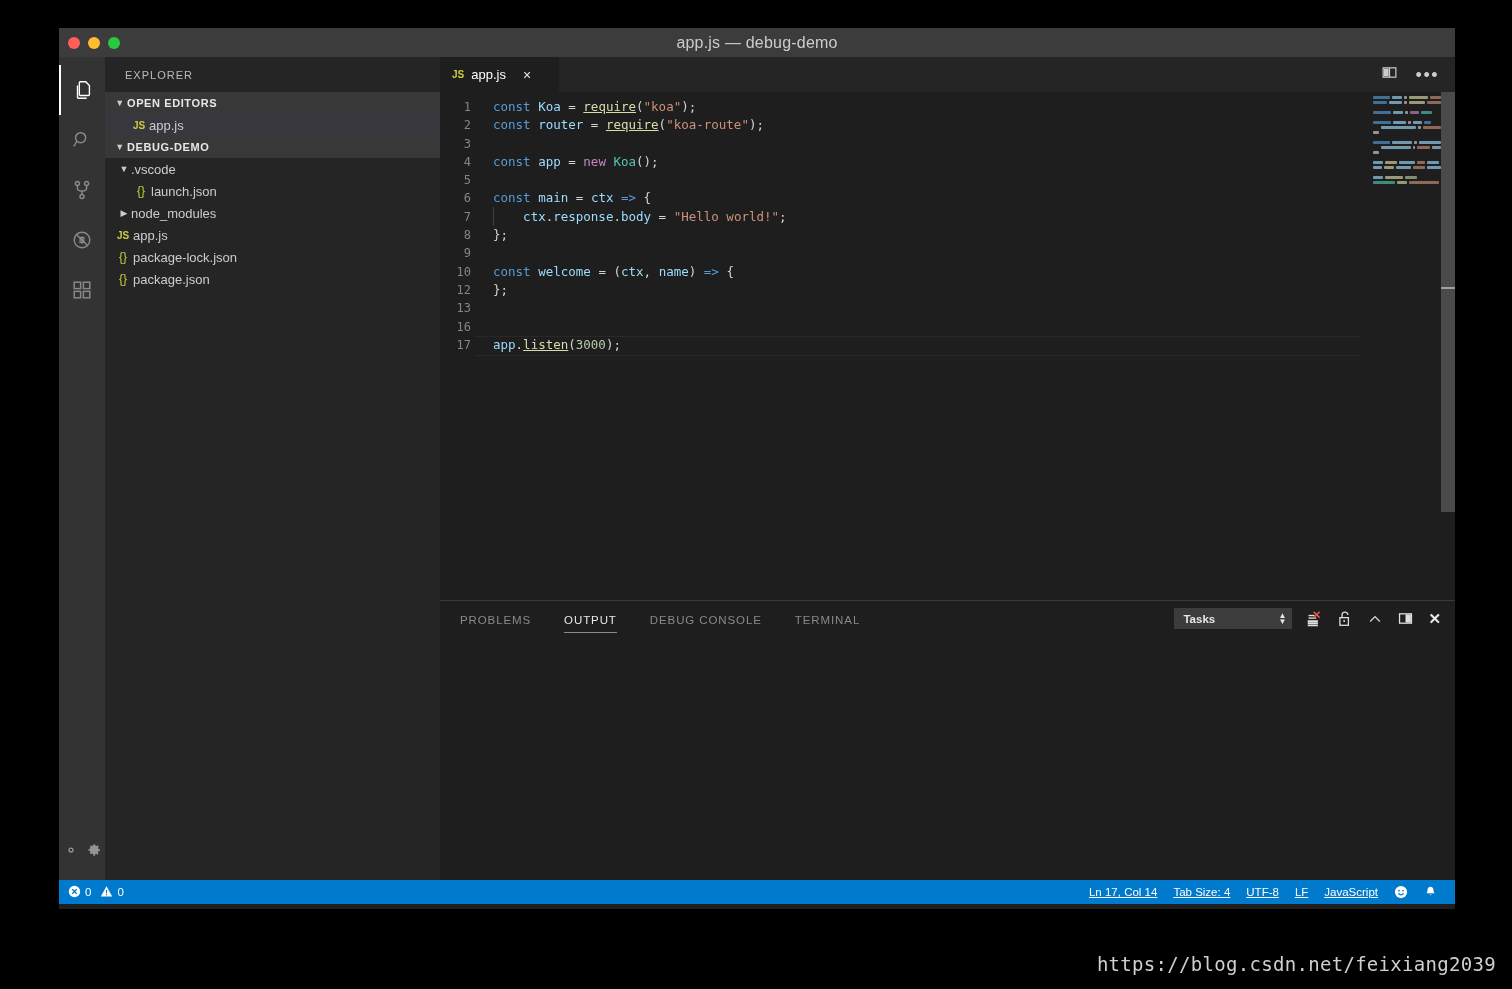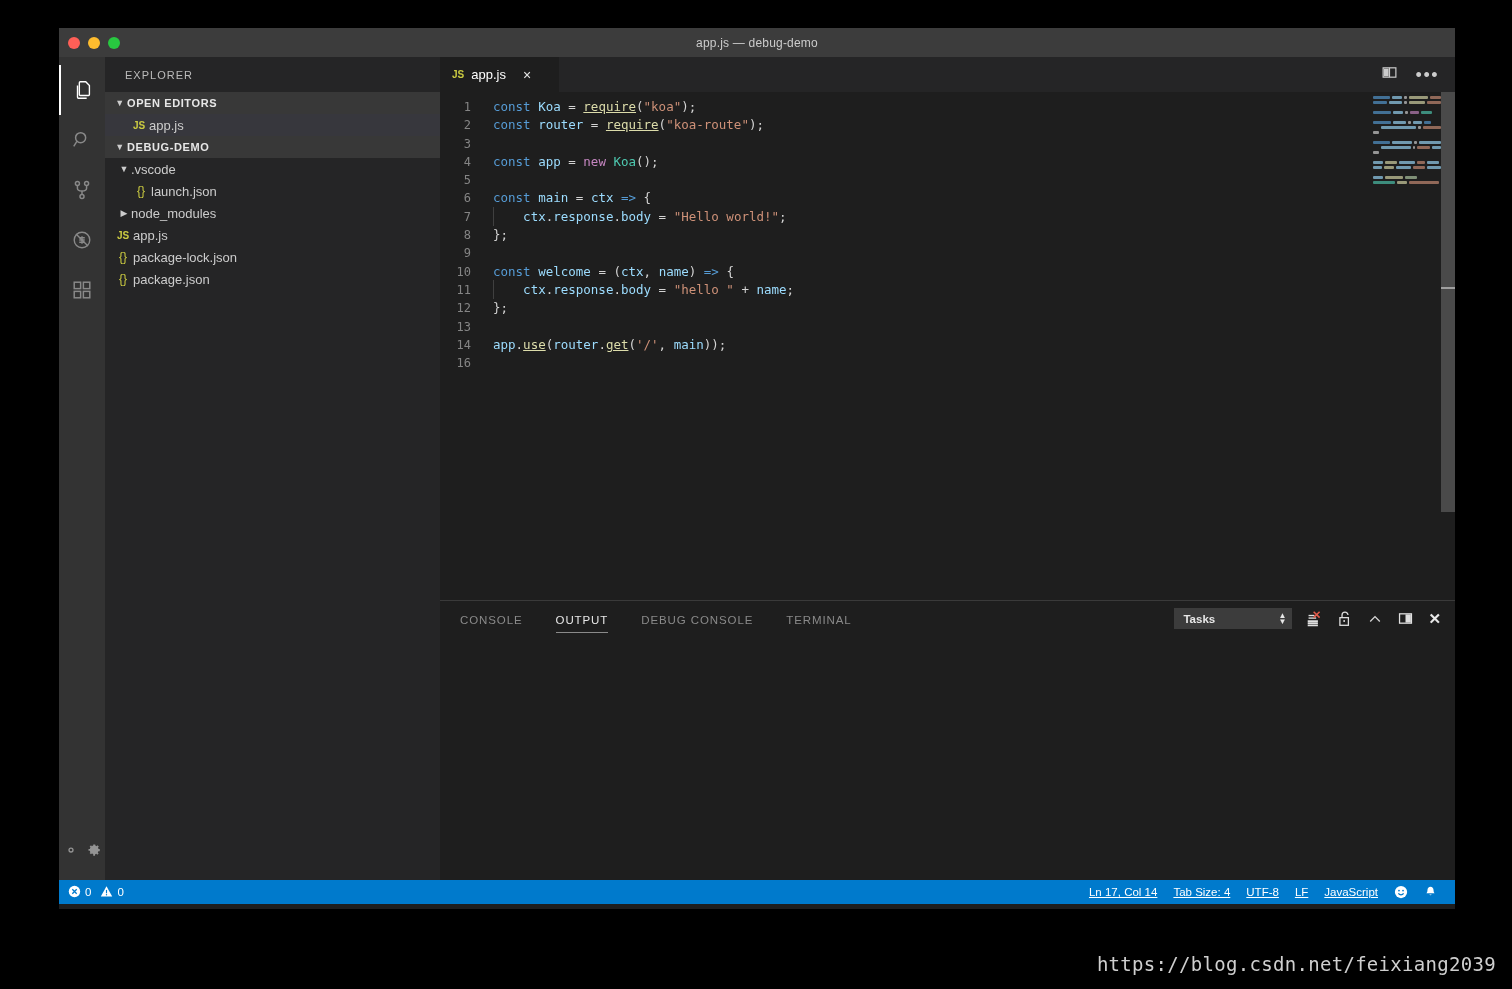--- a/index.html
+++ b/index.html
@@ -24,21 +24,21 @@
     height: 29px;
     background: #3c3c3c;
     display: flex; align-items: center; justify-content: center;
   }
   #traffic { position: absolute; left: 9px; top: 9px; display: flex; gap: 8px; }
   .tl { width: 12px; height: 12px; border-radius: 50%; }
   .tl.red { background: #ff5f57; }
   .tl.yellow { background: #febc2e; }
   .tl.green { background: #28c840; }
   #title-text {
-    font-size: 12px; color: #cccccc; letter-spacing: .2px;
+    font-size: 16px; color: #cccccc; letter-spacing: .2px;
   }
 
   
   #body { display: flex; height: 823px; border-radius: 7px; }
 
   
   #activitybar {
     width: 46px; background: #333333;
     display: flex; flex-direction: column; align-items: center;
     padding-top: 8px; position: relative;
@@ -395,38 +395,34 @@
             </div>
           <div class="line">
               <span class="ln">9</span>
               <span class="code-text"></span>
             </div>
           <div class="line">
               <span class="ln">10</span>
               <span class="code-text"><span class="kw">const</span> <span class="var">welcome</span> <span class="op">=</span> (<span class="var">ctx</span>, <span class="var">name</span>) <span class="kw">=&gt;</span> {</span>
             </div>
           <div class="line">
-              <span class="ln">11</span>
-              <span class="code-text"><span class="indent-guide"></span>    <span class="var">ctx</span>.<span class="var">response</span>.<span class="var">body</span> <span class="op">=</span> <span class="str">"hello "</span> <span class="op">+</span> <span class="var">name</span>;</span>
-            </div>
-          <div class="line">
               <span class="ln">12</span>
               <span class="code-text">};</span>
             </div>
           <div class="line">
               <span class="ln">13</span>
               <span class="code-text"></span>
             </div>
           <div class="line">
-              <span class="ln">14</span>
-              <span class="code-text"><span class="var">app</span>.<span class="fn">use</span>(<span class="var">router</span>.<span class="fn">get</span>(<span class="str">'/'</span>, <span class="var">main</span>));</span>
-            </div>
-          <div class="line">
               <span class="ln">16</span>
               <span class="code-text"></span>
+            </div>
+          <div class="line current">
+              <span class="ln">17</span>
+              <span class="code-text"><span class="var">app</span>.<span class="fn">listen</span>(<span class="num">3000</span>);</span>
             </div>
 
         </div>
 
         <div id="minimap">
           <div class="mm-line">
               <span class="mm-b" style="width:18px;background:#569cd6"></span>
               <span class="mm-b" style="width:10px;background:#9cdcfe"></span>
               <span class="mm-b" style="width:3px;background:#d4d4d4"></span>
               <span class="mm-b" style="width:20px;background:#dcdcaa"></span>
@@ -508,21 +504,21 @@
         </div>
 
         <div id="ed-scroll">
           <div id="ed-thumb"></div>
           <div id="ed-thumb-mark"></div>
         </div>
       </div>
 
       <div id="panel">
         <div id="panel-head">
-          <div class="ptab">CONSOLE</div>
+          <div class="ptab">PROBLEMS</div>
           <div class="ptab active">OUTPUT</div>
           <div class="ptab">DEBUG CONSOLE</div>
           <div class="ptab">TERMINAL</div>
 
           <div id="panel-actions">
             <div id="tasks-select">
               <span>Tasks</span>
               <span class="spin">
                   <span>▲</span>
                   <span>▼</span>

